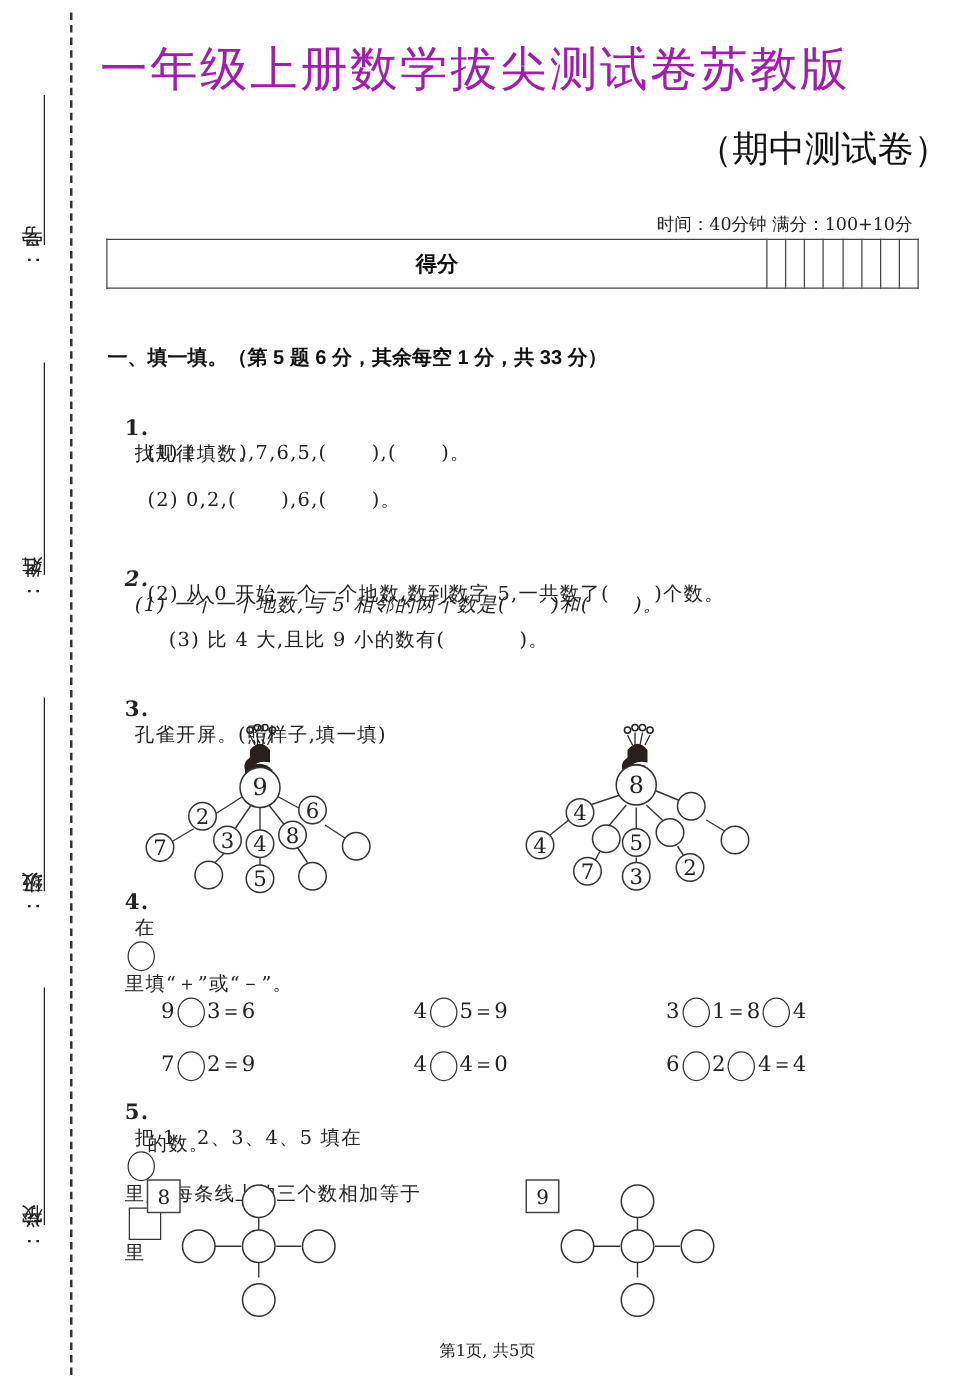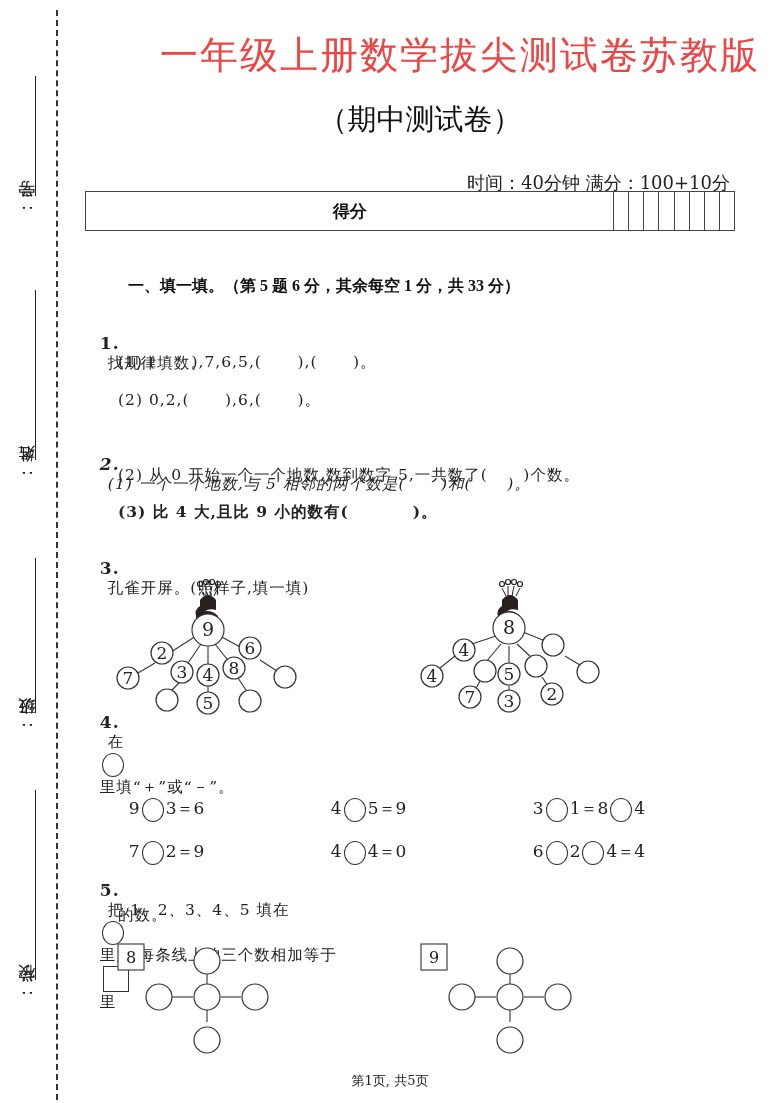--- a/index.html
+++ b/index.html
@@ -7,31 +7,31 @@
   body { position: relative; font-family: "DejaVu Serif", "Liberation Serif", serif; color: #1a1a1a; }
 
   
   .margin-dash { position: absolute; left: 56px; top: 10px; height: 1090px; border-left: 2px dashed #333; }
   .margin-field { position: absolute; left: 14px; width: 30px; }
   .margin-field .line { position: absolute; left: 21px; width: 0; border-left: 1.6px solid #222; }
   .margin-field .label { position: absolute; left: 4px; writing-mode: vertical-rl; transform: rotate(180deg);
      font-family: "DejaVu Sans", sans-serif; font-size: 17px; line-height: 17px; color: #222; }
 
   .abs { position: absolute; }
-  .title { left: 80px; top: 30px; width: 680px; text-align: right; font-size: 38px; letter-spacing: 2px;
-           font-family: "DejaVu Serif", serif; font-weight: normal; color: #ef4444; }
-  .subtitle { left: 80px; top: 100px; width: 680px; text-align: center; font-size: 29px; color: #111; }
-  .timeinfo { right: 50px; top: 171px; font-size: 18px; color: #222; }
+  .title { left: 80px; top: 30px; width: 680px; text-align: left; font-size: 38px; letter-spacing: 2px;
+           font-family: "DejaVu Serif", serif; font-weight: normal; color: #a21caf; }
+  .subtitle { left: 80px; top: 100px; width: 680px; text-align: right; font-size: 29px; color: #111; }
+  .timeinfo { right: 50px; top: 171px; font-size: 14px; color: #222; }
 
   table.score { position: absolute; left: 85px; top: 191px; width: 650px; border-collapse: collapse; }
   table.score td { border: 1.3px solid #444; height: 39px; text-align: center; font-family: "DejaVu Sans", sans-serif;
                    font-size: 17px; color: #111; }
   table.score td.hd { font-weight: bold; }
 
-  .sec-head { font-family: Liberation Serif, serif; font-weight: bold; font-size: 16px; color: #111; margin-left: 42px; }
+  .sec-head { font-family: Liberation Sans, sans-serif; font-weight: bold; font-size: 16px; color: #111; }
   .q { font-size: 15.5px; color: #222; letter-spacing: 1px; white-space: pre; }
   .qnum { font-weight: bold; font-size: 17px; font-family: "DejaVu Serif", serif; }
 
   .eqcircle { display: inline-block; width: 22px; height: 24px; border: 1.4px solid #333; border-radius: 50%;
               vertical-align: middle; margin: 0 2px; }
   .eqbox { display: inline-block; width: 26px; height: 26px; border: 1.4px solid #333; vertical-align: middle; margin: 0 3px; }
 
   .eq { position: absolute; font-size: 17px; color: #222; white-space: pre; }
 
   svg text { font-family: "DejaVu Serif", serif; }
@@ -83,21 +83,21 @@
   <span style="margin-left:8px">找规律填数。</span>
 </div>
 <div class="abs q" style="left:118px;top:352px;">(1) (      ),7,6,5,(      ),(      )。</div>
 <div class="abs q" style="left:118px;top:390px;">(2) 0,2,(      ),6,(      )。</div>
 
 <div class="abs q" style="left:88px;top:436px;font-style:italic;">
   <span class="qnum">2.</span>
   <span style="margin-left:8px">(1) 一个一个地数,与 5 相邻的两个数是(      )和(      )。</span>
 </div>
 <div class="abs q" style="left:118px;top:465px;">(2) 从 0 开始一个一个地数,数到数字 5,一共数了(      )个数。</div>
-<div class="abs q" style="left:118px;top:502px;font-weight:bold;">(3) 比 4 大,且比 9 小的数有(          )。</div>
+<div class="abs q" style="left:135px;top:502px;">(3) 比 4 大,且比 9 小的数有(          )。</div>
 
 <div class="abs q" style="left:88px;top:540px;">
   <span class="qnum">3.</span>
   <span style="margin-left:8px">孔雀开屏。(照样子,填一填)</span>
 </div>
 
 <svg class="abs" style="left:100px;top:570px;" width="230" height="150">
   <g>
     <circle cx="100" cy="14" r="2.5" fill="none" stroke="#222" stroke-width="1.2"></circle>
     <circle cx="106" cy="12" r="2.5" fill="none" stroke="#222" stroke-width="1.2"></circle>

